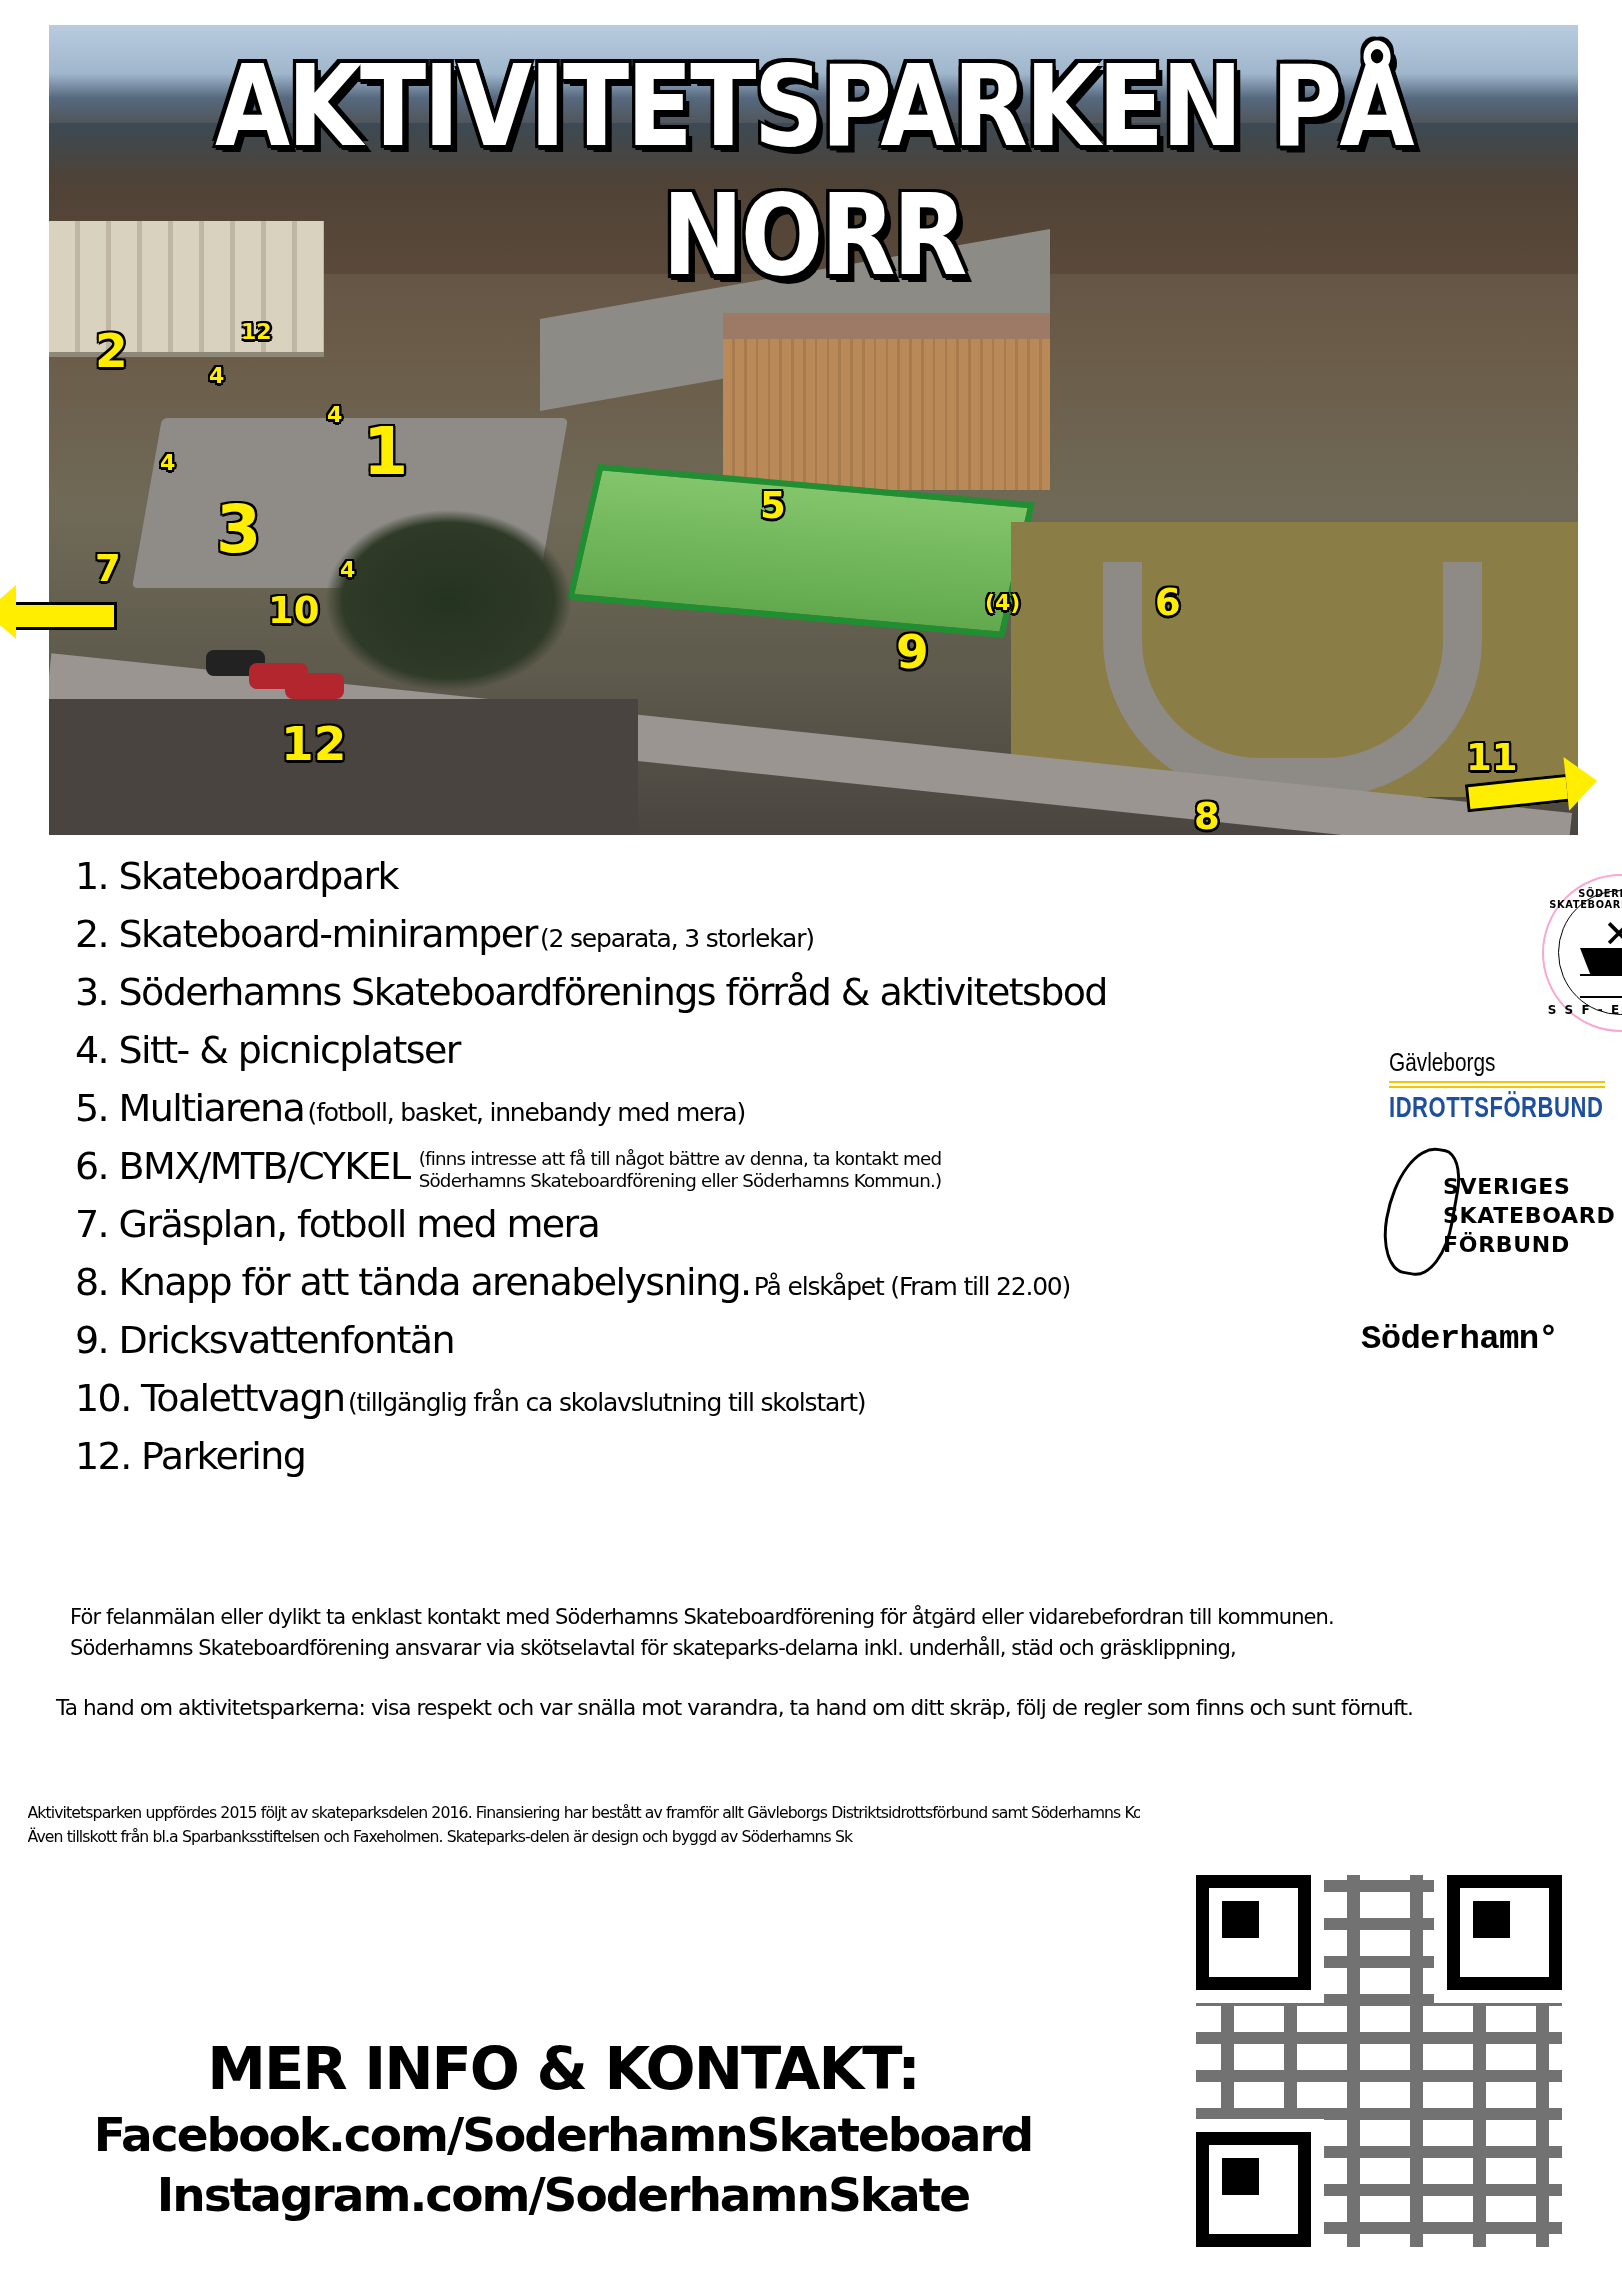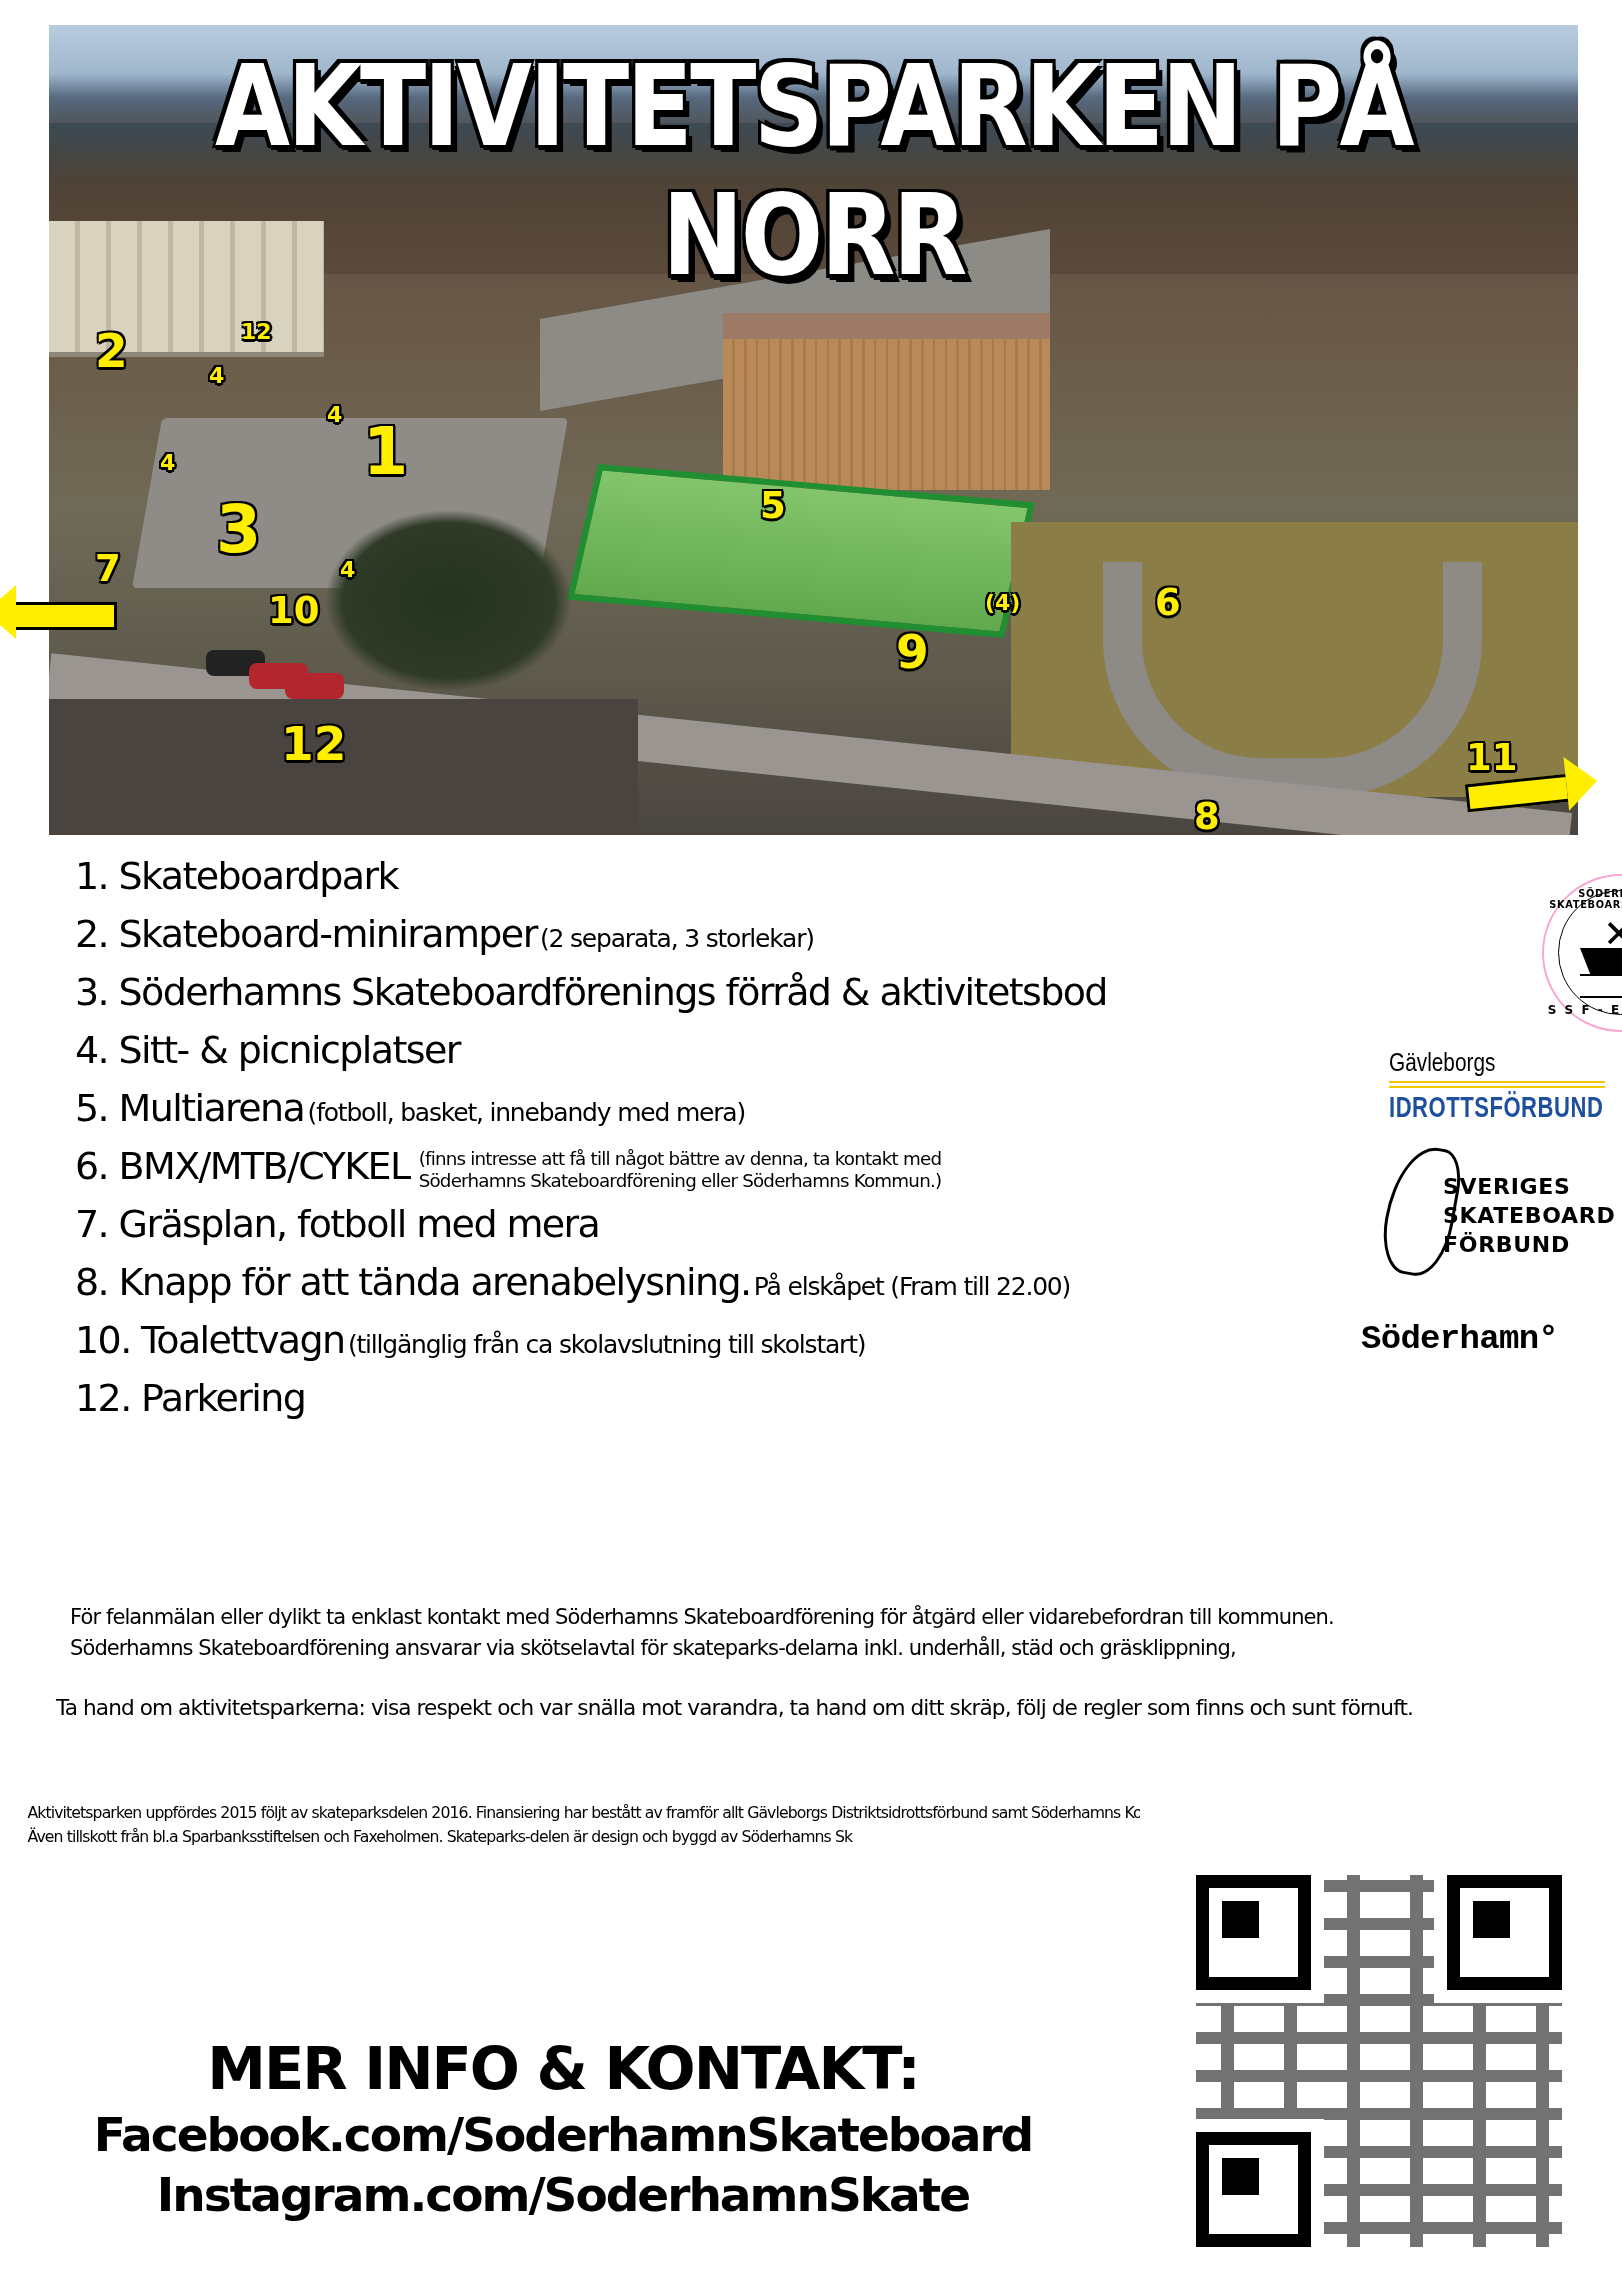--- a/index.html
+++ b/index.html
@@ -143,20 +143,21 @@
 
 <div class="legend">
   <div class="legend-item"><span class="main">1. Skateboardpark</span></div>
   <div class="legend-item"><span class="main">2. Skateboard-miniramper</span> <span class="note">(2 separata, 3 storlekar)</span></div>
   <div class="legend-item"><span class="main">3. Söderhamns Skateboardförenings förråd &amp; aktivitetsbod</span></div>
   <div class="legend-item"><span class="main">4. Sitt- &amp; picnicplatser</span></div>
   <div class="legend-item"><span class="main">5. Multiarena</span> <span class="note">(fotboll, basket, innebandy med mera)</span></div>
   <div class="legend-item"><span class="main">6. BMX/MTB/CYKEL</span><span class="note-small"><span>(finns intresse att få till något bättre av denna, ta kontakt med</span><br><span>Söderhamns Skateboardförening eller Söderhamns Kommun.)</span></span></div>
   <div class="legend-item"><span class="main">7. Gräsplan, fotboll med mera</span></div>
   <div class="legend-item"><span class="main">8. Knapp för att tända arenabelysning.</span> <span class="note">På elskåpet (Fram till 22.00)</span></div>
+  <div class="legend-item"><span class="main">9. Dricksvattenfontän</span></div>
   <div class="legend-item"><span class="main">10. Toalettvagn</span> <span class="note">(tillgänglig från ca skolavslutning till skolstart)</span></div>
   <div class="legend-item"><span class="main">12. Parkering</span></div>
 </div>
 
 <div class="logo-ssf">
   <div class="inner"></div>
   <div class="ring-text">SÖDERHAMNS SKATEBOARDFÖRENING</div>
   <div class="boards">✕</div>
   <div class="ship"></div>
   <div class="waves"></div>

